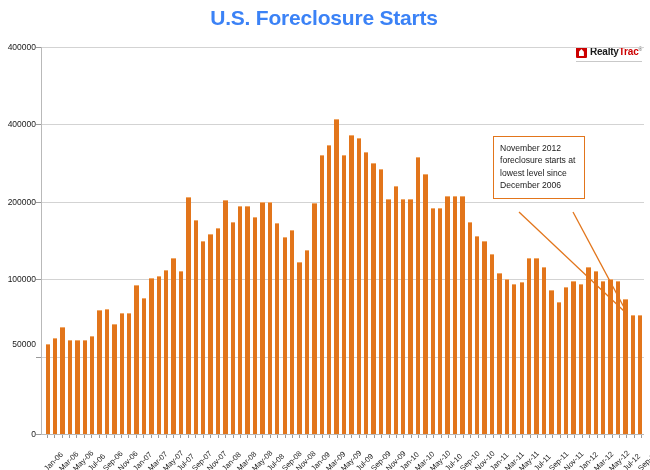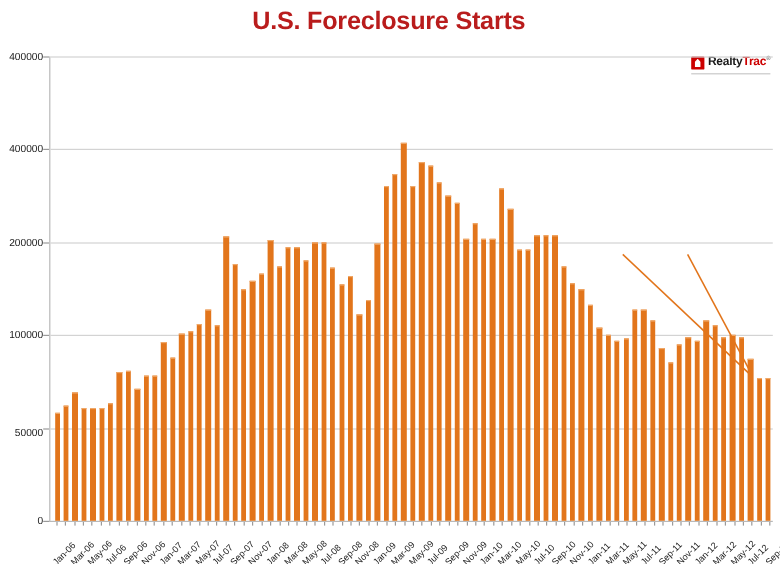--- a/index.html
+++ b/index.html
@@ -22,21 +22,21 @@
   }
   
   #chart-title {
     position: absolute;
     left: 0;
     top: 6px;
     width: 648px;
     text-align: center;
     font-size: 21px;
     font-weight: bold;
-    color: #b91c1c;
+    color: #3b82f6;
     letter-spacing: -0.2px;
     font-family: "Liberation Sans", sans-serif;
   }
   
   #logo {
     position: absolute;
     right: 8px;
     top: 45px;
     height: 15px;
     display: flex;
@@ -211,21 +211,21 @@
   <div id="chart-title">U.S. Foreclosure Starts</div>
 
   <div id="logo">
     <span class="logo-mark"></span>
     <span class="logo-text"><span class="logo-realty">Realty</span><span class="logo-trac">Trac</span><span class="logo-tm">®</span></span>
   </div>
 
   <div id="y-axis-labels">
       <div class="y-label" style="top: 387px;">0</div>
       <div class="y-tick" style="top: 387px;"></div>
-      <div class="y-label" style="top: 313px; margin-left: 28px;">50000</div>
+      <div class="y-label" style="top: 297px; margin-left: 28px;">50000</div>
       <div class="y-tick" style="top: 309.6px;"></div>
       <div class="y-label" style="top: 232.2px;">100000</div>
       <div class="y-tick" style="top: 232.2px;"></div>
       <div class="y-label" style="top: 154.8px;">200000</div>
       <div class="y-tick" style="top: 154.8px;"></div>
       <div class="y-label" style="top: 77.4px;">400000</div>
       <div class="y-tick" style="top: 77.4px;"></div>
       <div class="y-label" style="top: 0px;">400000</div>
       <div class="y-tick" style="top: 0px;"></div>
     </div>
@@ -690,14 +690,20 @@
       <div class="x-slot" style="left: 600.284px;">
         <div class="x-label">Sep-12</div>
       </div>
     </div>
 
   <svg id="callout-svg" viewBox="0 0 650 470">
     <polyline points="519,212 625,312" fill="none" stroke="#E2751B" stroke-width="1.3"></polyline>
     <polyline points="573,212 627,313" fill="none" stroke="#E2751B" stroke-width="1.3"></polyline>
   </svg>
 
+  <div id="callout" style="border-color: rgb(226, 117, 27);">
+      <div>November 2012</div>
+      <div>foreclosure starts at</div>
+      <div>lowest level since</div>
+      <div>December 2006</div>
+    </div>
 
 </div>
 
 </body></html>

